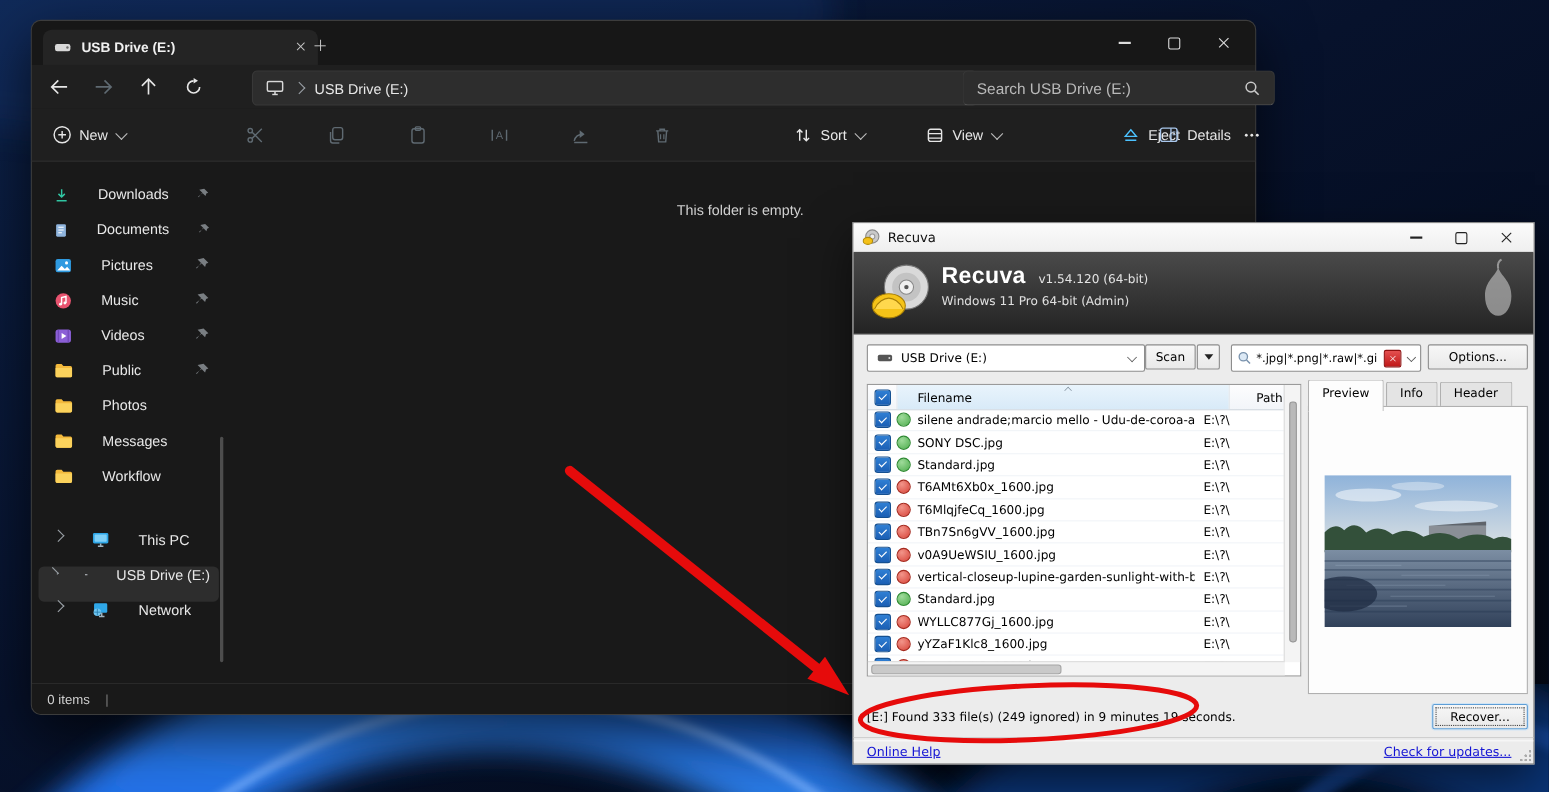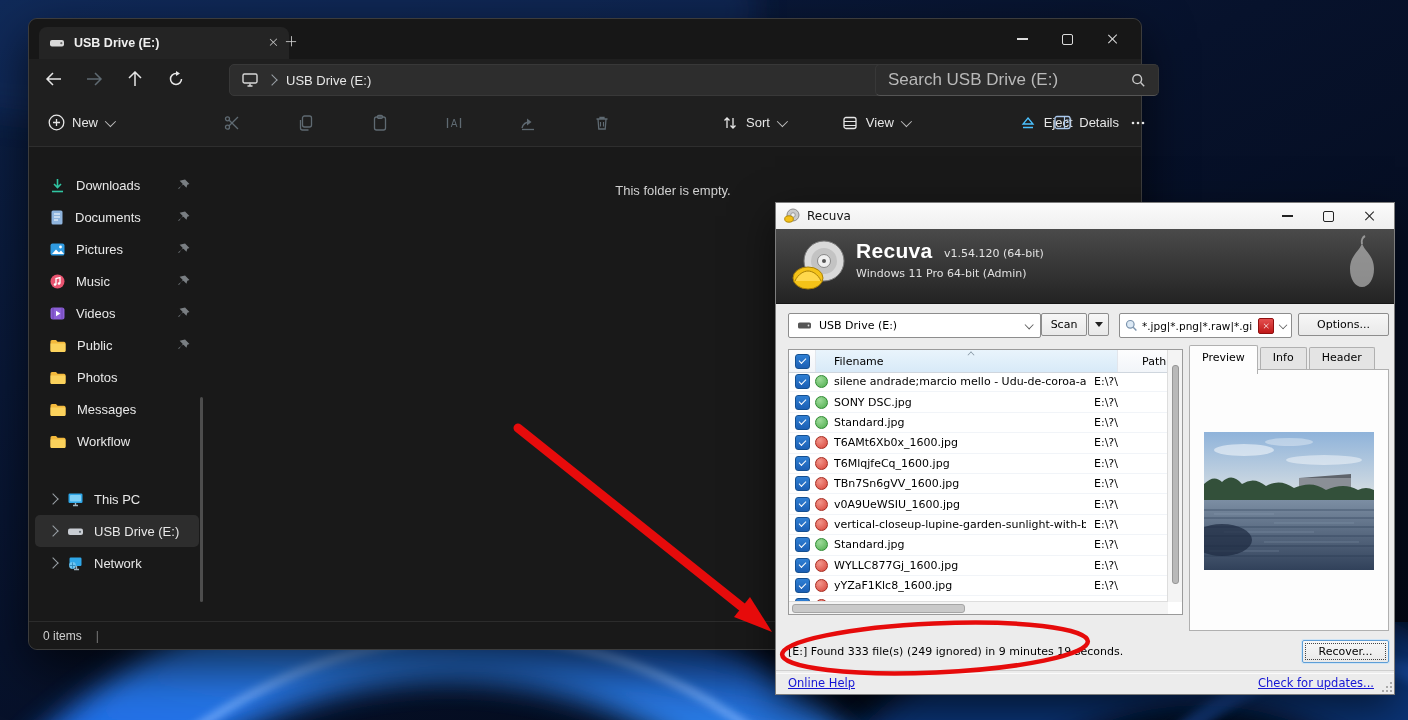--- a/index.html
+++ b/index.html
@@ -31,32 +31,32 @@
   .tab-close{color:#c8c8c8;transform:scale(.8);cursor:pointer;}
   .newtab{position:absolute;left:256px;top:16px;color:#cfcfcf;transform:scale(.85);}
   .wincontrols{position:absolute;right:6px;top:0;height:40px;display:flex;align-items:center;}
   .wincontrols span.wc{width:45px;height:40px;display:flex;align-items:center;justify-content:center;color:#dcdcdc;}
   .addrrow{position:absolute;left:0;top:40px;right:0;height:40px;background:#1f1f1f;display:flex;align-items:center;}
   .navbtn{width:34px;height:30px;margin-left:7px;display:flex;align-items:center;justify-content:center;color:#e6e6e6;}
   .navbtn.dim{color:#5f6a72;}
   .addressbar{position:absolute;left:200px;top:5px;width:634px;height:30px;background:#2d2d2d;border:1px solid #383838;
     border-radius:5px;display:flex;align-items:center;gap:10px;padding:0 12px;color:#e8e8e8;}
   .searchbar{position:absolute;left:846px;top:5px;width:258px;height:30px;background:#2d2d2d;border:1px solid #383838;
-    border-bottom-color:#555;border-radius:5px;display:flex;align-items:center;padding:0 12px;color:#b9b9b9;font-size:17px;}
+    border-bottom-color:#555;border-radius:5px;display:flex;align-items:center;padding:0 12px;color:#b9b9b9;font-size:14px;}
   .searchbar .sb-text{flex:1;}
   .toolbar{position:absolute;left:0;top:80px;right:0;height:47px;background:#1f1f1f;border-bottom:1px solid #2e2e2e;
     display:flex;align-items:center;border-radius:0;gap:36px;}
   .tbtn{display:flex;align-items:center;gap:7px;color:#e6e6e6;padding:0 10px;height:34px;border-radius:4px;}
   .tb-ico{display:flex;align-items:center;justify-content:center;width:18px;height:18px;}
   .tbdiv{width:1px;height:26px;background:#3a3a3a;margin:0 9px;}
   .tb-disabled{color:#5f6a72;}
   .tb-details{position:absolute;right:22px;display:flex;align-items:center;gap:8px;color:#e6e6e6;}
   .ex-body{position:absolute;left:0;top:128px;right:0;bottom:27px;}
   .sidebar{position:absolute;left:0;top:0;width:176px;bottom:0;}
-  .side-item{display:flex;align-items:center;gap:10px;height:32px;padding:0 8px 0 14px;margin:0 6px;border-radius:5px;color:#e8e8e8;}
+  .side-item{display:flex;align-items:flex-start;gap:26px;height:32px;padding:0 8px 0 14px;margin:0 6px;border-radius:5px;color:#e8e8e8;}
   .side-item .lbl{flex:1;font-size:13px;white-space:nowrap;}
   .side-item.sel{background:#2d2d2d;}
   .side-gap{height:26px;}
   .side-chev{color:#9aa0a6;transform:scale(.7);}
   .pin{width:14px;height:14px;opacity:.75;}
   .side-scroll{position:absolute;right:2px;top:250px;width:3px;height:205px;background:#4d4d4d;border-radius:2px;}
   .main{position:absolute;left:176px;right:0;top:0;bottom:0;}
   .empty-msg{position:absolute;left:0;right:0;top:36px;text-align:center;color:#d0d0d0;font-size:13px;}
   .ex-status{position:absolute;left:0;bottom:0;right:0;height:27px;border-top:1px solid #2c2c2c;display:flex;align-items:center;
     padding-left:14px;color:#cfcfcf;font-size:12px;border-radius:0 0 9px 9px;background:#191919;text-align:right;}

